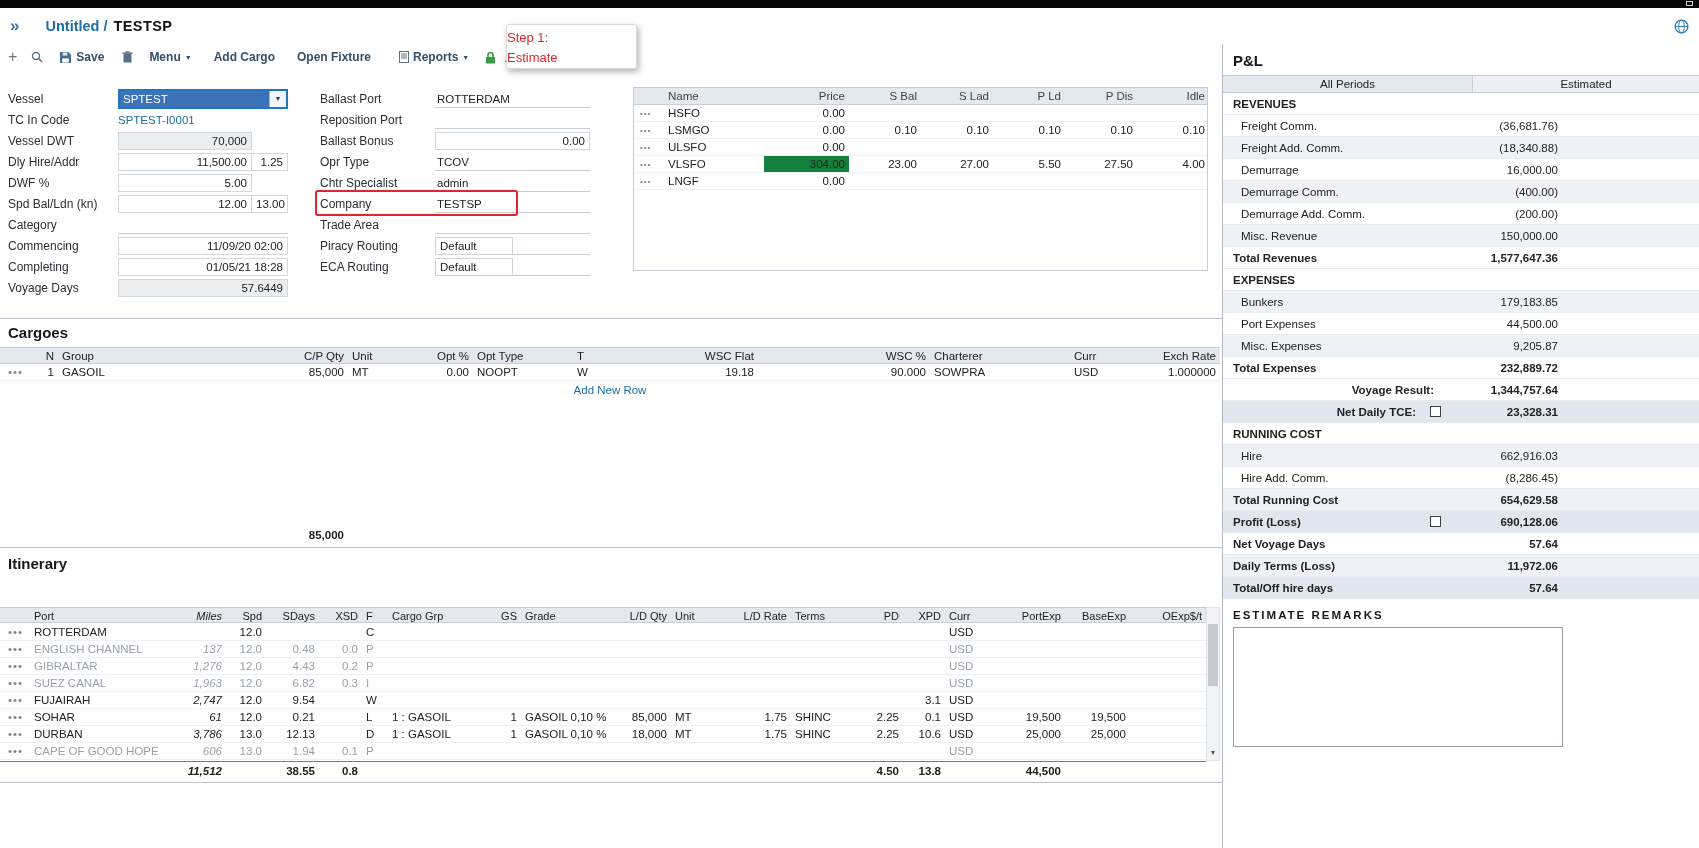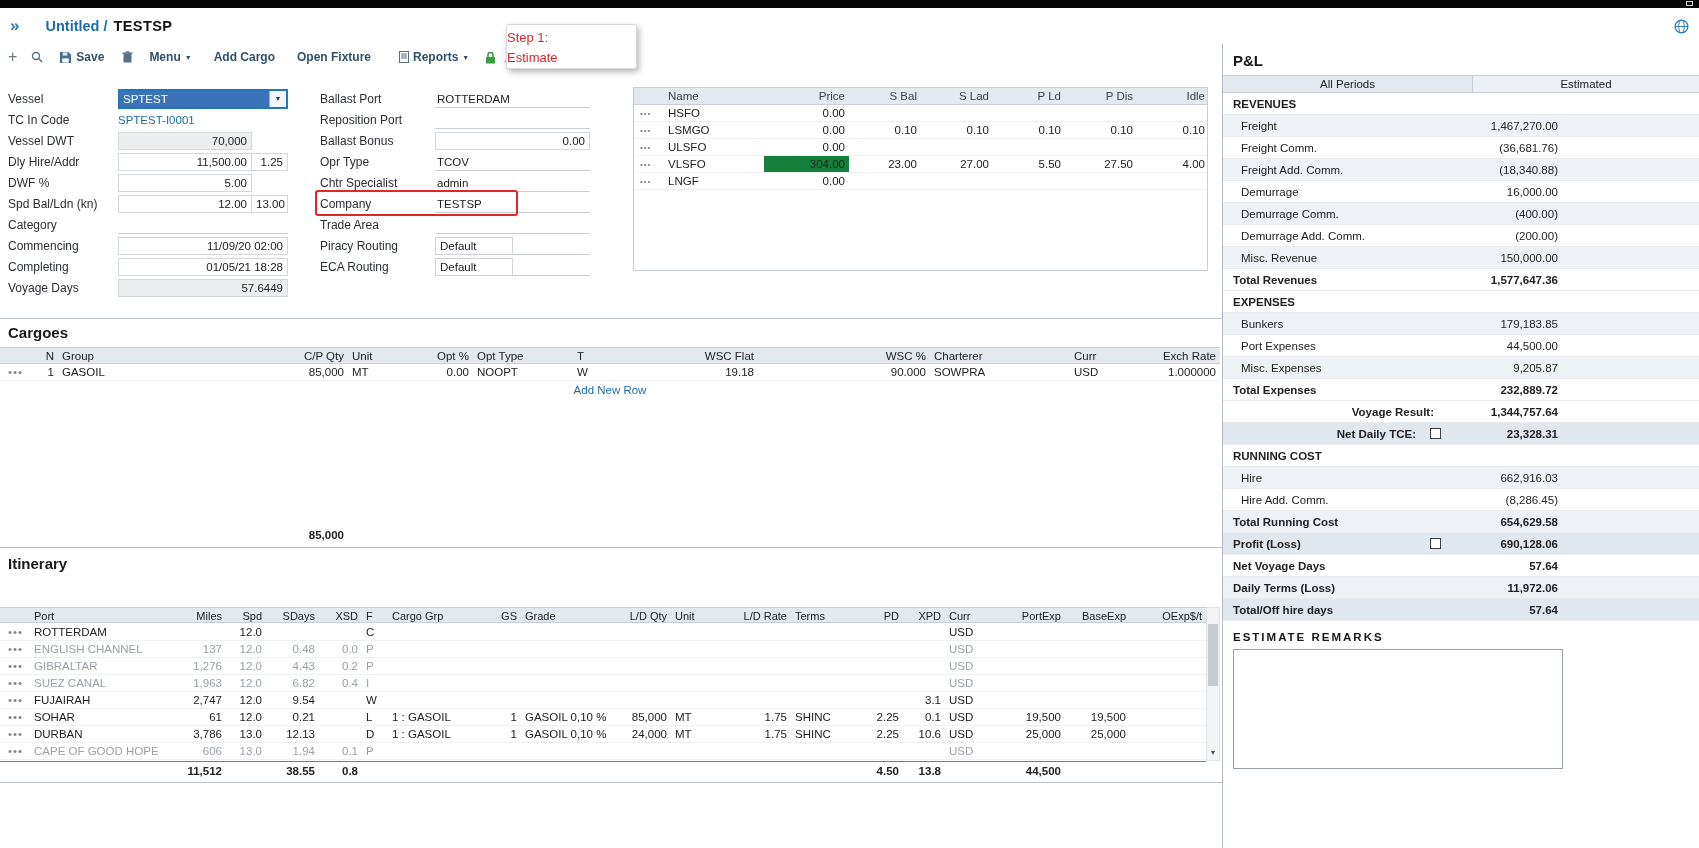--- a/index.html
+++ b/index.html
@@ -90,21 +90,21 @@
   .itin-title { position:absolute; left:8px; top:555px; font-size:15px; font-weight:bold; color:#16181a; }
   .itin-tabs { position:absolute; left:8px; top:584px; display:flex; height:21px; }
   .itab { margin-right:30px; font-size:12px; font-weight:bold; color:#7d92a6; line-height:19px; cursor:pointer; }
   .itab.active { color:#17191c; border-bottom:2px solid #2d6da5; }
   .itin-header { position:absolute; left:0; top:607px; width:1206px; height:16px; background:#e3e9ef; border-top:1px solid #c7ced6; border-bottom:1px solid #c7ced6; display:flex; }
   .ic { font-size:11px; line-height:16px; padding:0 4px; flex-shrink:0; white-space:nowrap; overflow:hidden; }
   .itin-body { position:absolute; left:0; top:624px; width:1206px; }
   .irow { display:flex; height:17px; border-bottom:1px solid #eef0f3; }
   .irow .ic { font-size:11.5px; line-height:17px; }
   .irow.wp { color:#9aa1a9; }
-  .i-menu{width:30px; padding-left:8px;} .i-port{width:150px;} .i-miles{width:46px;} .i-spd{width:40px;} .i-sdays{width:53px;}
+  .i-menu{width:30px; padding-left:8px;} .i-port{width:150px;} .i-miles{width:46px;font-style:italic;} .i-spd{width:40px;} .i-sdays{width:53px;}
   .i-xsd{width:43px;} .i-f{width:26px;} .i-cgrp{width:105px;} .i-gs{width:28px;} .i-grade{width:93px;} .i-qty{width:57px;}
   .i-unit{width:42px;} .i-rate{width:78px;} .i-terms{width:52px;} .i-pd{width:60px;} .i-xpd{width:42px;} .i-curr{width:42px;}
   .i-pexp{width:78px;} .i-bexp{width:65px;} .i-oexp{width:76px;}
   .itin-totals { position:absolute; left:0; top:761px; width:1206px; height:18px; display:flex; border-top:1px solid #3b82f6; font-weight:bold; }
   .itin-totals .ic { line-height:18px; font-size:11.5px; }
   .itin-scroll { position:absolute; left:1206px; top:607px; width:14px; height:154px; background:#f2f3f5; border:1px solid #dfe2e6; }
   .itin-thumb { position:absolute; left:1px; top:16px; width:10px; height:62px; background:#c7cbd1; }
   .itin-down { position:absolute; left:0; bottom:0; width:12px; height:14px; text-align:center; font-size:7px; color:#555; line-height:14px; cursor:pointer; }
 
   
@@ -544,21 +544,21 @@
       <div class="ic i-pexp r"></div>
       <div class="ic i-bexp r"></div>
       <div class="ic i-oexp r"></div>
     </div>
       <div class="irow wp">
       <div class="ic i-menu menu-dots">•••</div>
       <div class="ic i-port">SUEZ CANAL</div>
       <div class="ic i-miles r">1,963</div>
       <div class="ic i-spd r">12.0</div>
       <div class="ic i-sdays r">6.82</div>
-      <div class="ic i-xsd r">0.4</div>
+      <div class="ic i-xsd r">0.3</div>
       <div class="ic i-f">I</div>
       <div class="ic i-cgrp"></div>
       <div class="ic i-gs r"></div>
       <div class="ic i-grade"></div>
       <div class="ic i-qty r"></div>
       <div class="ic i-unit"></div>
       <div class="ic i-rate r"></div>
       <div class="ic i-terms"></div>
       <div class="ic i-pd r"></div>
       <div class="ic i-xpd r"></div>
@@ -615,21 +615,21 @@
       <div class="ic i-menu menu-dots">•••</div>
       <div class="ic i-port">DURBAN</div>
       <div class="ic i-miles r">3,786</div>
       <div class="ic i-spd r">13.0</div>
       <div class="ic i-sdays r">12.13</div>
       <div class="ic i-xsd r"></div>
       <div class="ic i-f">D</div>
       <div class="ic i-cgrp">1 : GASOIL</div>
       <div class="ic i-gs r">1</div>
       <div class="ic i-grade">GASOIL 0,10 %</div>
-      <div class="ic i-qty r">24,000</div>
+      <div class="ic i-qty r">18,000</div>
       <div class="ic i-unit">MT</div>
       <div class="ic i-rate r">1.75</div>
       <div class="ic i-terms">SHINC</div>
       <div class="ic i-pd r">2.25</div>
       <div class="ic i-xpd r">10.6</div>
       <div class="ic i-curr">USD</div>
       <div class="ic i-pexp r">25,000</div>
       <div class="ic i-bexp r">25,000</div>
       <div class="ic i-oexp r"></div>
     </div>
@@ -691,25 +691,20 @@
       <div class="ph-left">All Periods</div>
       <div class="ph-right">Estimated</div>
     </div>
     <div>
 
     <div class="pnl-row section">
         <span class="lab">REVENUES</span>
 
         <span class="val"></span>
       </div>
-        <div class="pnl-row item shade">
-        <span class="lab">Freight</span>
-
-        <span class="val">1,467,270.00</span>
-      </div>
         <div class="pnl-row item">
         <span class="lab">Freight Comm.</span>
 
         <span class="val">(36,681.76)</span>
       </div>
         <div class="pnl-row item shade">
         <span class="lab">Freight Add. Comm.</span>
 
         <span class="val">(18,340.88)</span>
       </div>

